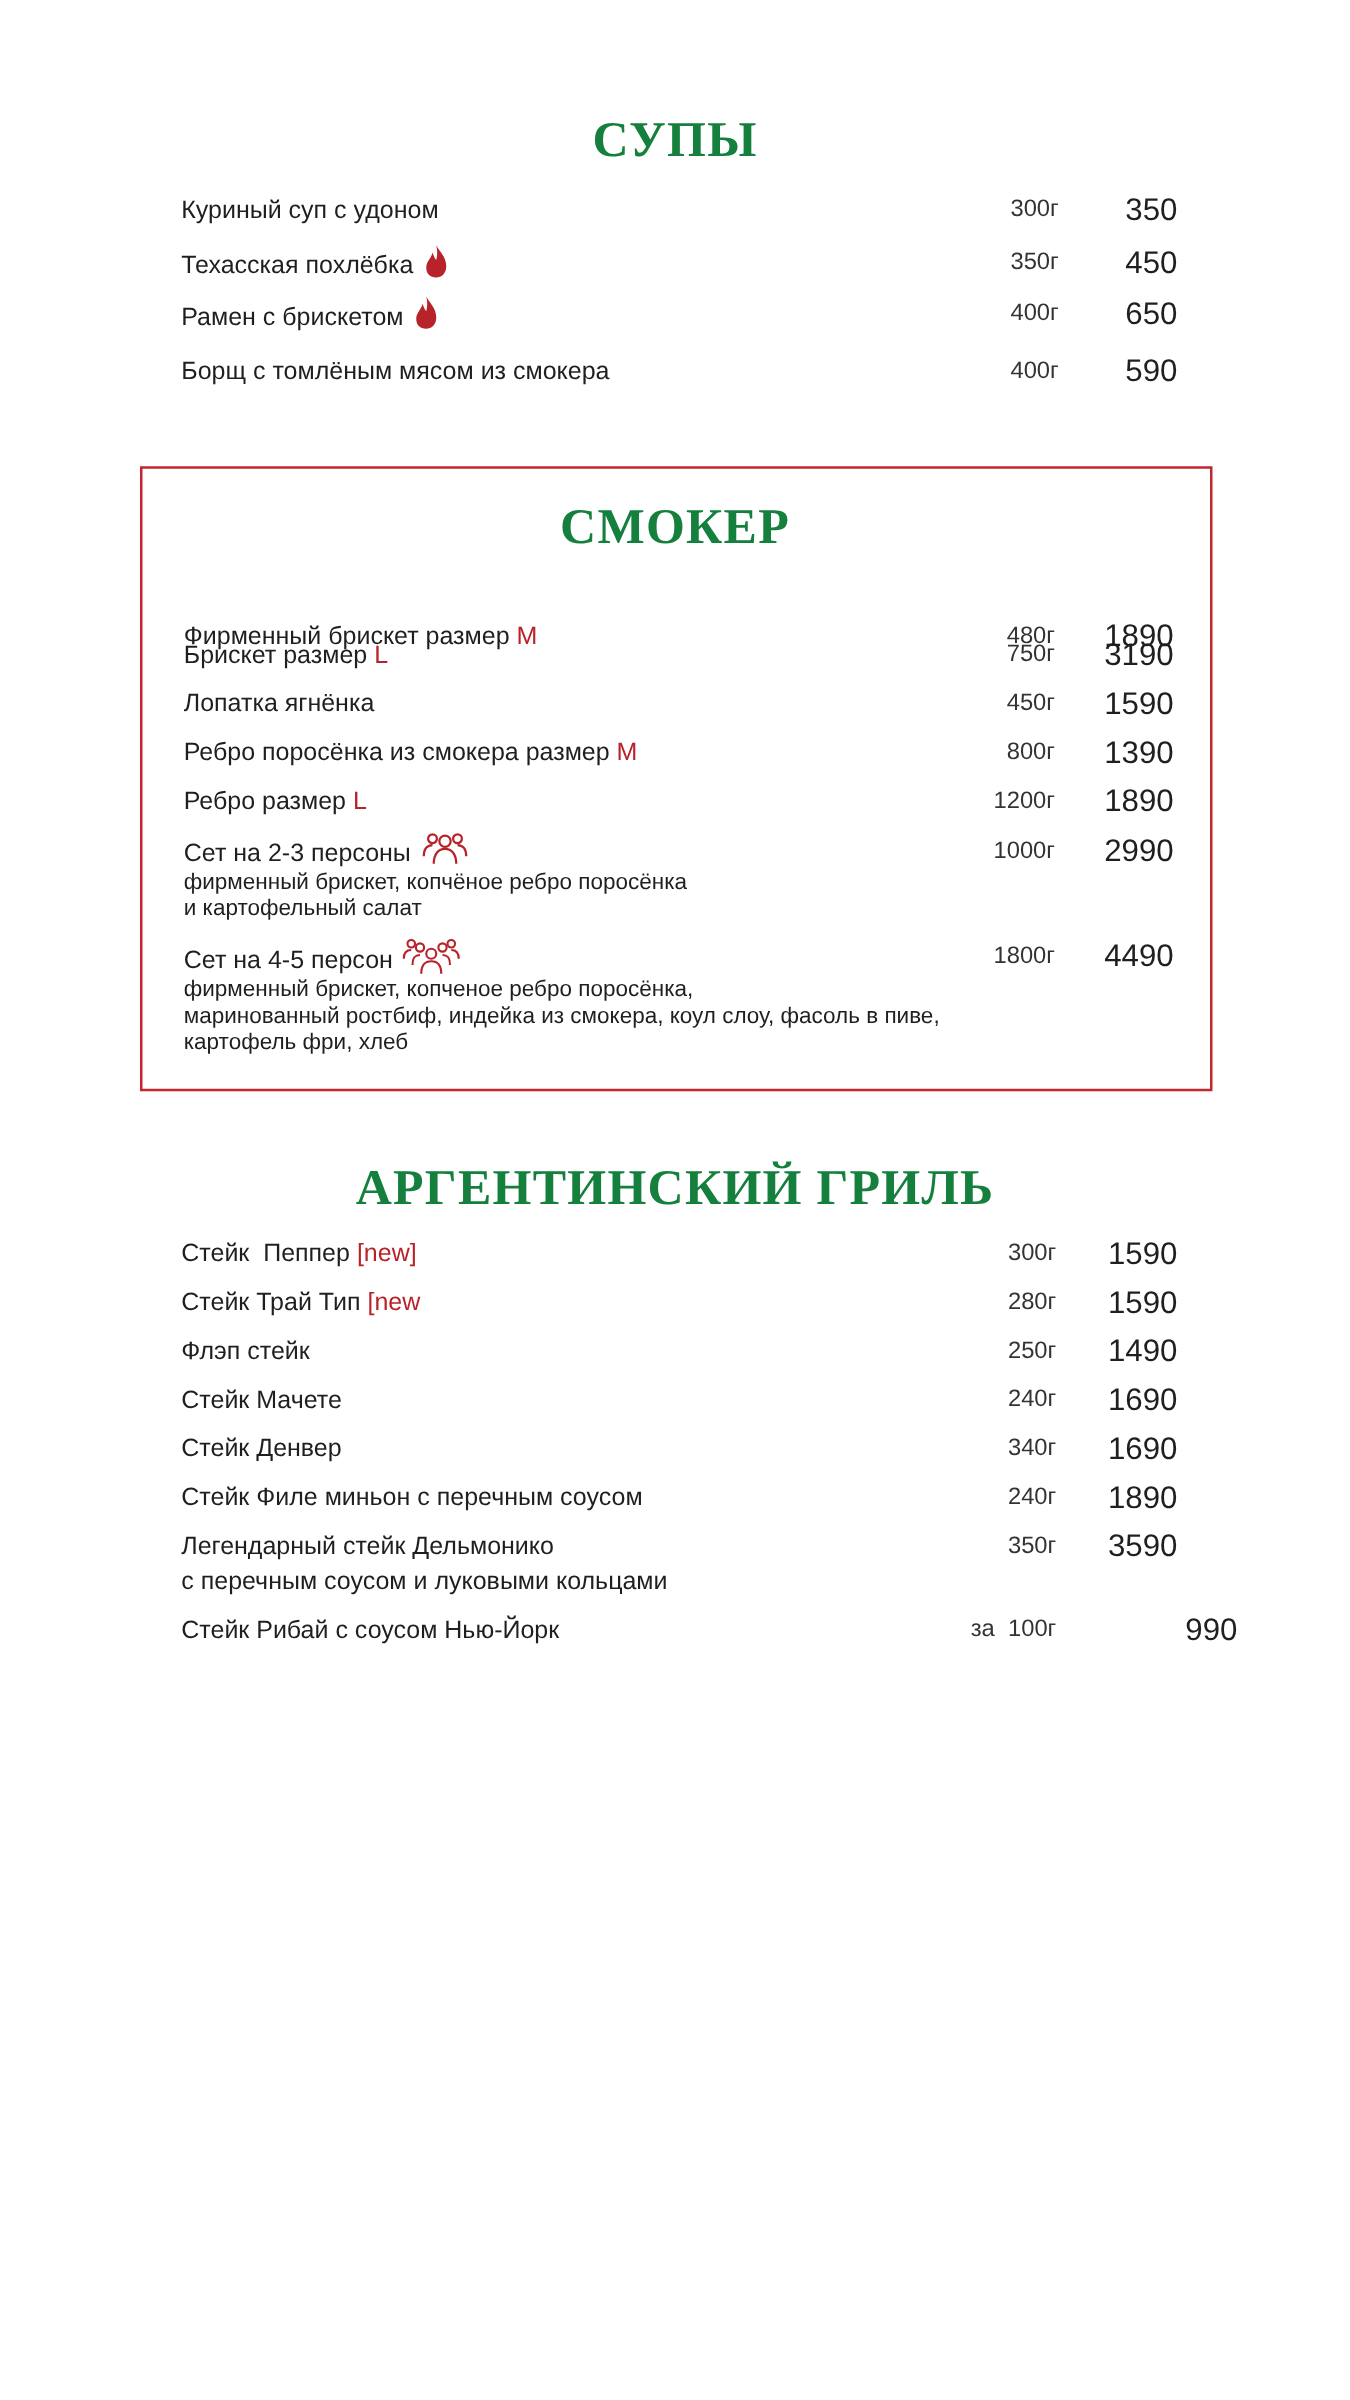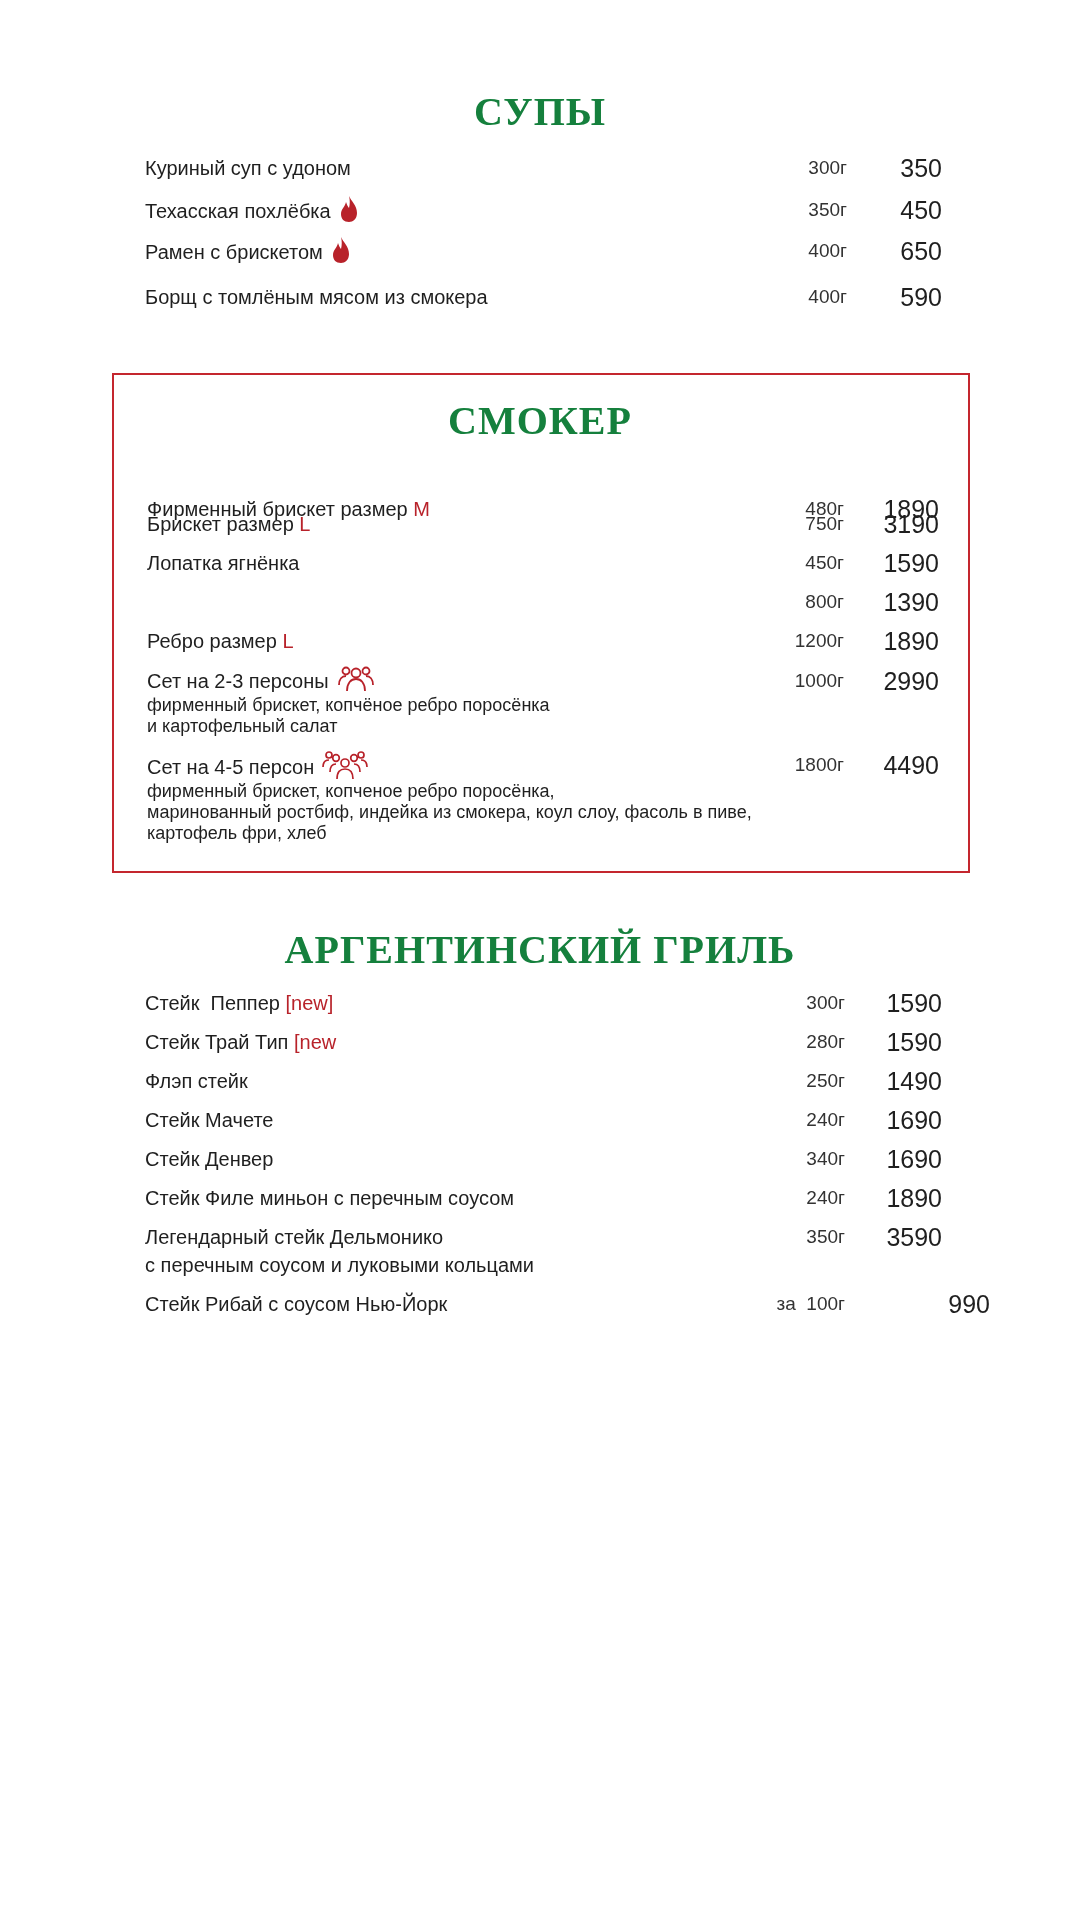--- a/index.html
+++ b/index.html
@@ -85,20 +85,21 @@
   <span class="name" style="left:147px;"><span>Брискет размер</span> <span class="accent">L</span></span>
   <span class="weight" style="left:724px;">750г</span>
   <span class="price" style="left:839px;">3190</span>
 </div>
 <div class="row" style="top:548px;">
   <span class="name" style="left:147px;">Лопатка ягнёнка</span>
   <span class="weight" style="left:724px;">450г</span>
   <span class="price" style="left:839px;">1590</span>
 </div>
 <div class="row" style="top:587px;">
+  <span class="name" style="left:147px;"><span>Ребро поросёнка из смокера размер</span> <span class="accent">M</span></span>
   <span class="weight" style="left:724px;">800г</span>
   <span class="price" style="left:839px;text-align:right;">1390</span>
 </div>
 <div class="row" style="top:626px;padding-left:32px;">
   <span class="name" style="left:147px;"><span>Ребро размер</span> <span class="accent">L</span></span>
   <span class="weight" style="left:724px;">1200г</span>
   <span class="price" style="left:839px;">1890</span>
 </div>
 
 <div class="row" style="top:666px;">

